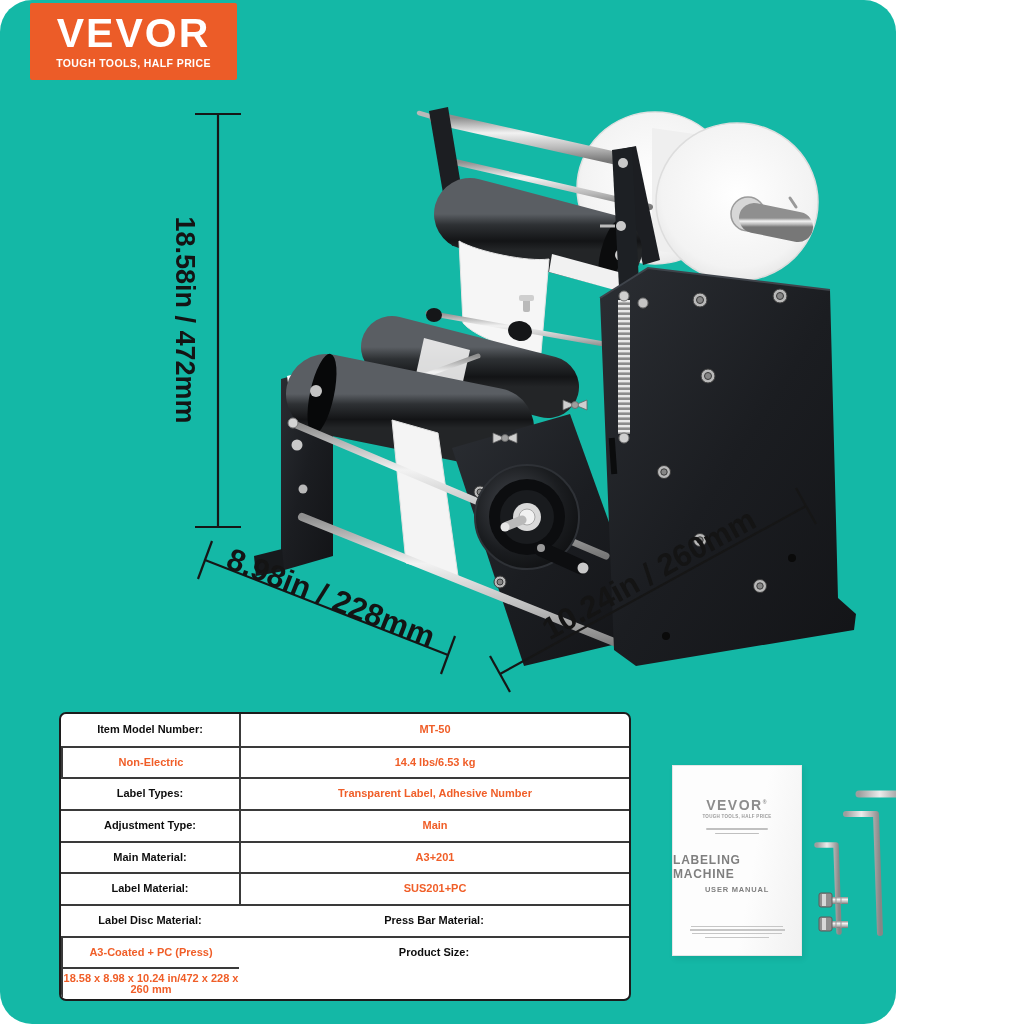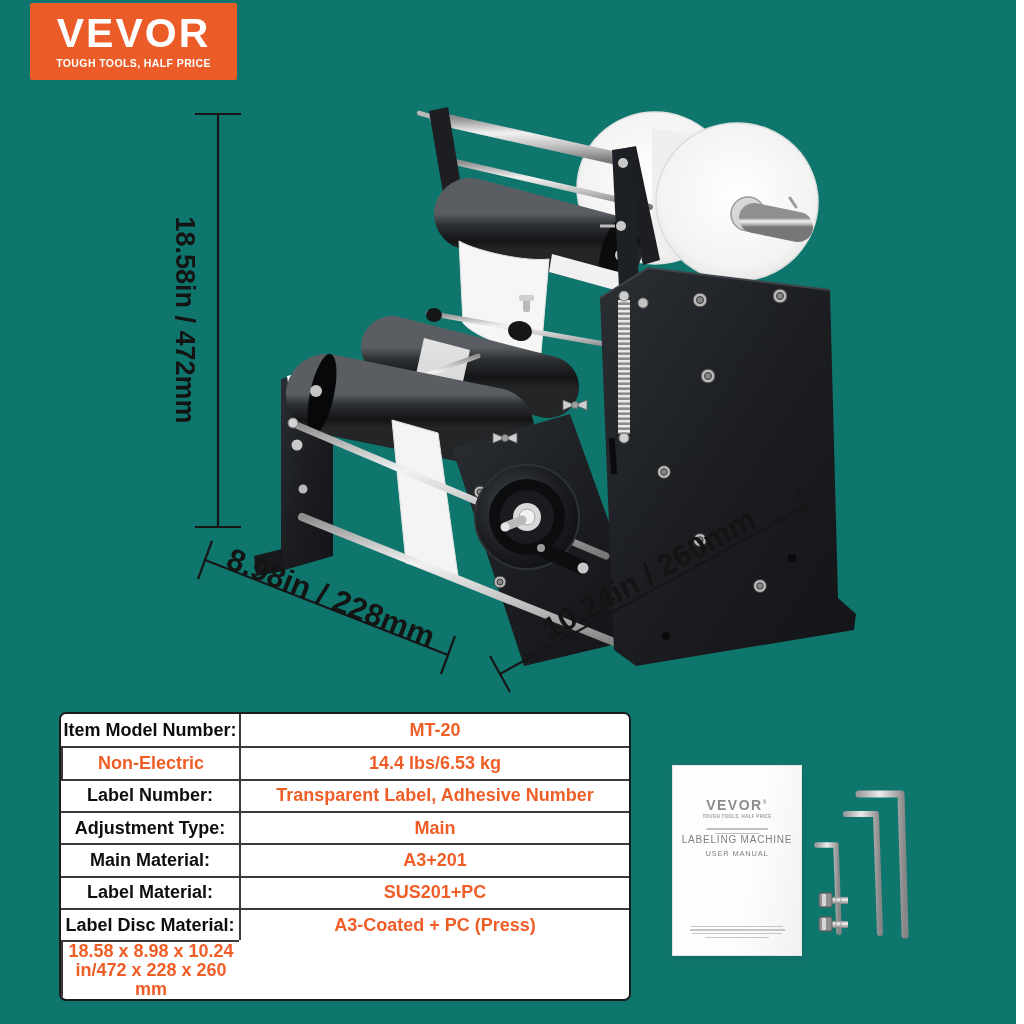--- a/index.html
+++ b/index.html
@@ -1,51 +1,51 @@
 <!DOCTYPE html>
 <html><head>
 <meta charset="utf-8">
 <style>
   html,body{margin:0;padding:0;background:#fff;}
-  .canvas{position:relative;width:1016px;height:1024px;background:#0f766e;
-          font-family:"Liberation Sans",sans-serif;overflow:hidden;}
+  .canvas{position:relative;width:896px;height:1024px;background:#14b8a6;
+          font-family:"Liberation Sans",sans-serif;overflow:hidden;border-radius:32px;}
 
   
   .logo{position:absolute;left:30px;top:3px;width:207px;height:77px;
         background:#EC5C28;border-radius:2px;text-align:center;color:#fff;}
   .logo-text{font-size:41px;font-weight:900;letter-spacing:2px;line-height:1;
              margin-top:10px;}
   .logo-tagline{font-size:10.5px;font-weight:bold;letter-spacing:.4px;margin-top:3px;}
 
   
   .scene{position:absolute;left:0;top:0;width:1024px;height:1024px;}
   .dimtxt{font-family:"Liberation Sans",sans-serif;font-weight:bold;fill:#141414;}
 
   
   .spec{position:absolute;left:59px;top:712px;width:568px;height:285px;
         display:grid;grid-template-columns:178px 1fr;grid-auto-rows:1fr;
         border:2.5px solid #1c1c1c;border-radius:7px;background:#fff;overflow:hidden;}
   .spec>div{display:flex;align-items:center;justify-content:center;
-            font-size:18px;font-weight:bold;color:#0e0e0e;
+            font-size:11px;font-weight:bold;color:#0e0e0e;
             border-top:2px solid #3a3a3a;text-align:center;line-height:1.05;}
   .spec>div:nth-child(-n+2){border-top:none;}
   .spec>.val{border-left:2px solid #3a3a3a;color:#F05E28;}
 
   
   .manual{position:absolute;left:672px;top:765px;width:128px;height:189px;
           background:linear-gradient(100deg,#fdfdfd 60%,#f1f1f1 100%);
           border:1px solid #e6e6e6;box-shadow:2px 3px 6px rgba(0,0,0,.08);
           display:flex;flex-direction:column;align-items:center;}
   .m-brand{margin-top:32px;font-size:14px;font-weight:900;color:#8d8d8d;
            letter-spacing:1.5px;line-height:1;}
   .m-reg{font-size:5px;vertical-align:super;font-weight:bold;}
   .m-tag{font-size:4.5px;font-weight:bold;color:#9a9a9a;letter-spacing:.3px;margin-top:2px;}
   .m-bar{background:#c0c0c0;height:1.5px;border-radius:1px;}
-  .m-line1{font-size:10px;font-weight:normal;color:#7f7f7f;letter-spacing:.8px;}
-  .m-line2{margin-top:4px;font-size:7.5px;font-weight:normal;color:#7f7f7f;letter-spacing:.8px;}
+  .m-line1{margin-top:19px;font-size:12px;font-weight:bold;color:#7f7f7f;letter-spacing:.8px;}
+  .m-line2{margin-top:4px;font-size:7.5px;font-weight:bold;color:#7f7f7f;letter-spacing:.8px;}
   .m-fine{position:absolute;bottom:17px;left:0;right:0;
           display:flex;flex-direction:column;align-items:center;gap:2.5px;}
   .m-fine div{background:#c6c6c6;height:1.2px;}
 </style>
 </head>
 <body>
 
 <div class="canvas">
 
   <div class="logo">
@@ -254,33 +254,35 @@
         <line x1="836" y1="921" x2="836" y2="928" stroke="#999999" stroke-width="1"></line>
         <line x1="841" y1="921" x2="841" y2="928" stroke="#999999" stroke-width="1"></line>
         <rect x="819" y="917" width="13" height="14" rx="2" fill="#8f8f8f" stroke="#5c5c5c" stroke-width="1"></rect>
         <rect x="822" y="918" width="4" height="12" fill="#d8d8d8"></rect>
       </g>
     </g>
   </svg>
 
   <div class="spec">
     <div class="lbl">Item Model Number:</div>
-    <div class="val">MT-20</div>
+    <div class="val">MT-50</div>
     <div class="val">Non-Electric</div>
     <div class="val">14.4 lbs/6.53 kg</div>
-    <div class="lbl">Label Number:</div>
+    <div class="lbl">Label Types:</div>
     <div class="val">Transparent Label, Adhesive Number</div>
     <div class="lbl">Adjustment Type:</div>
     <div class="val">Main</div>
     <div class="lbl">Main Material:</div>
     <div class="val">A3+201</div>
     <div class="lbl">Label Material:</div>
     <div class="val">SUS201+PC</div>
     <div class="lbl">Label Disc Material:</div>
+    <div class="lbl">Press Bar Material:</div>
     <div class="val">A3-Coated + PC (Press)</div>
+    <div class="lbl">Product Size:</div>
     <div class="val">18.58 x 8.98 x 10.24 in/472 x 228 x 260 mm</div>
   </div>
 
   <div class="manual">
     <div class="m-brand"><span>VEVOR</span><span class="m-reg">®</span></div>
     <div class="m-tag">TOUGH TOOLS, HALF PRICE</div>
     <div class="m-bar" style="width:62px;margin-top:9px;"></div>
     <div class="m-bar" style="width:44px;margin-top:3px;"></div>
     <div class="m-line1">LABELING MACHINE</div>
     <div class="m-line2">USER MANUAL</div>

